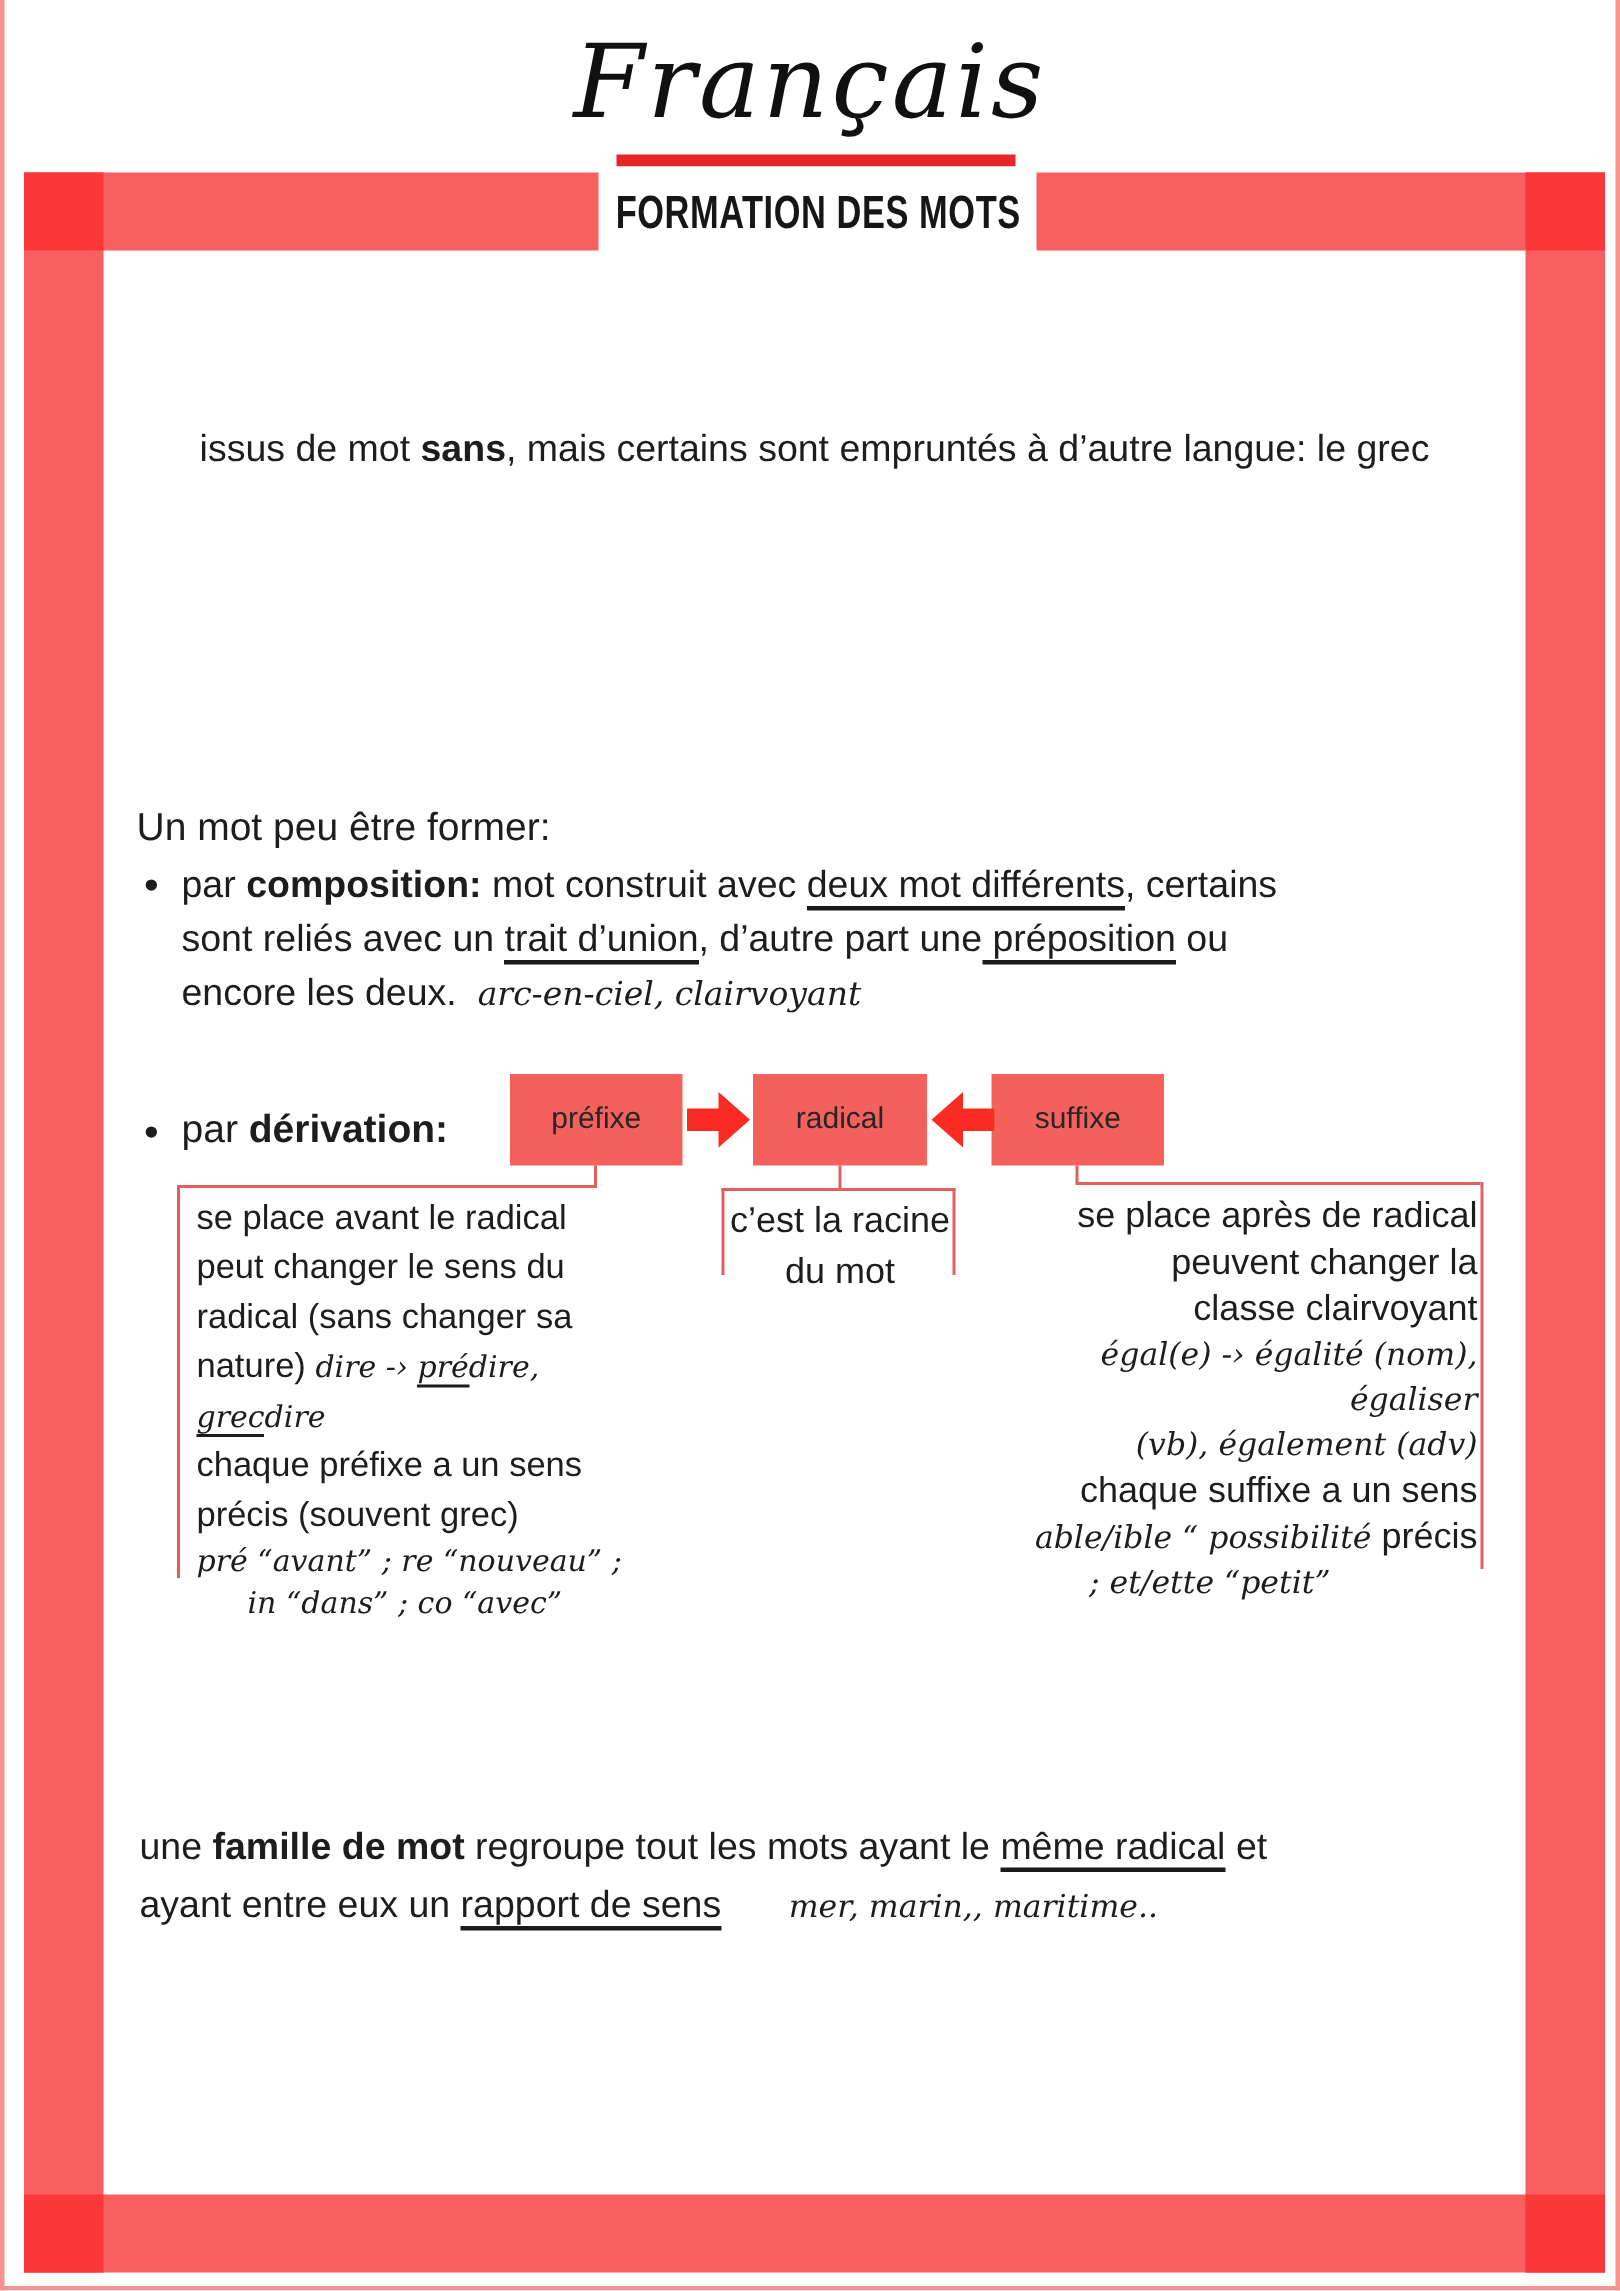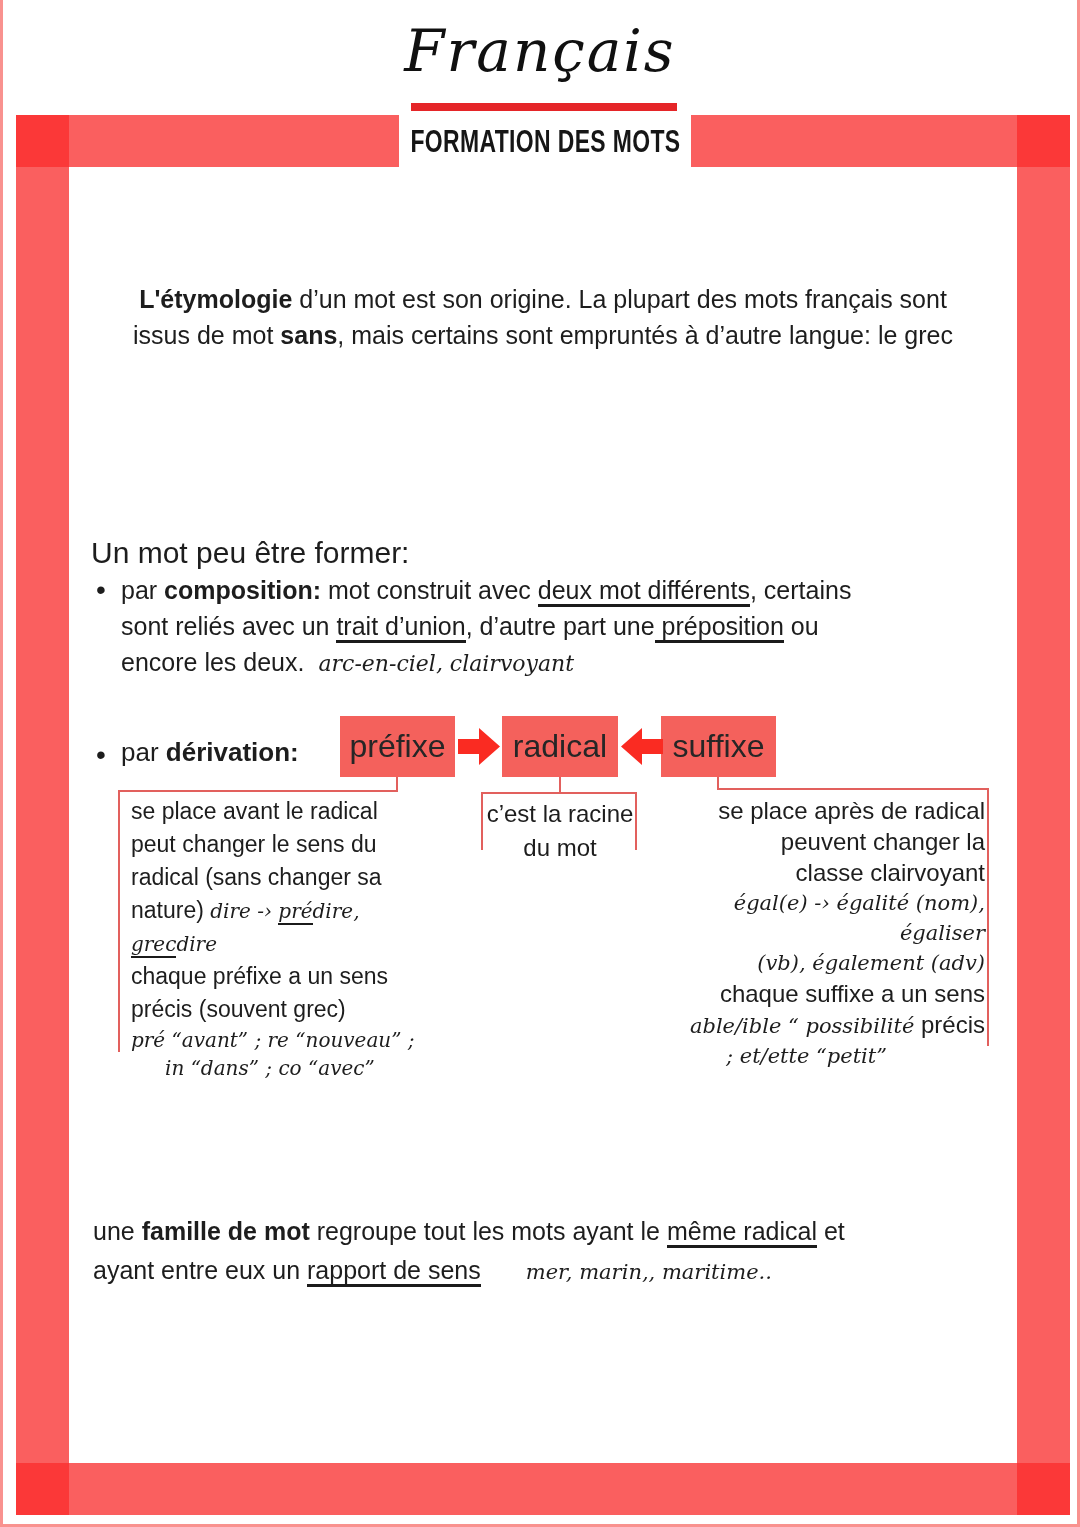--- a/index.html
+++ b/index.html
@@ -11,47 +11,47 @@
   
   .band,.bar{position:absolute;background:#fa5f5f;}
   .corner{position:absolute;width:53px;height:52px;background:#fb3838;}
   .band.top{left:13px;top:115px;width:1054px;height:52px;}
   .band.bottom{left:13px;top:1463px;width:1054px;height:52px;}
   .bar.left{left:13px;top:115px;width:53px;height:1400px;}
   .bar.right{left:1014px;top:115px;width:53px;height:1400px;}
   
   .title{
     position:absolute;left:0;top:22px;width:100%;text-align:center;
-    font-family:"DejaVu Serif",serif;font-style:italic;font-size:58px;line-height:1;
+    font-family:"DejaVu Serif",serif;font-style:italic;font-size:68px;line-height:1;
     color:#101010;letter-spacing:2px;
   }
   .title-underline{position:absolute;left:408px;top:103px;width:266px;height:8px;background:#e52528;}
   .subtitle-box{
     position:absolute;left:396px;top:111px;width:292px;height:61px;background:#ffffff;
     display:flex;align-items:center;justify-content:center;
   }
   .subtitle{
     font-size:31px;font-weight:700;color:#161616;white-space:nowrap;
     transform:scaleX(.74);letter-spacing:.5px;
   }
   
   b,.b{font-weight:700;}
   .u{border-bottom:3px solid #1b1b1b;}
   .u2{border-bottom:2px solid #1b1b1b;}
   .script{font-family:"DejaVu Serif",serif;font-style:italic;}
   .ety{position:absolute;left:70px;top:281px;width:940px;text-align:center;font-size:25px;line-height:36px;}
-  .intro{position:absolute;left:88px;top:536px;font-size:30px;}
+  .intro{position:absolute;left:88px;top:536px;font-size:26px;}
   .dot{position:absolute;font-size:28px;line-height:28px;}
   .comp{position:absolute;left:118px;top:572px;width:860px;font-size:25px;line-height:36px;}
   .comp .ex{font-size:22px;margin-left:14px;}
   .deriv{position:absolute;left:118px;top:737px;font-size:26px;}
   
   .dbox{
     position:absolute;width:115px;height:61px;background:#f4615c;color:#262626;
-    display:flex;align-items:center;justify-content:center;font-size:32px;
+    display:flex;align-items:center;justify-content:center;font-size:20px;
   }
   .arrow{position:absolute;}
   .cl{position:absolute;background:#e2605d;}
   .pnote{position:absolute;left:128px;top:795px;width:290px;font-size:23px;line-height:33px;}
   .pnote .sc{font-size:20px;line-height:28px;}
   .pnote .ind{margin-left:34px;}
   .rnote{position:absolute;left:477px;top:797px;width:160px;text-align:center;font-size:24px;line-height:34px;}
   .snote{position:absolute;left:672px;top:795px;width:310px;text-align:right;font-size:24px;line-height:31px;}
   .snote .sc{font-size:21px;line-height:30px;}
   .snote .pull{margin-right:98px;}
@@ -74,21 +74,20 @@
   <div class="corner" style="left:13px;top:115px;"></div>
   <div class="corner" style="left:1014px;top:115px;"></div>
   <div class="corner" style="left:13px;top:1463px;"></div>
   <div class="corner" style="left:1014px;top:1463px;"></div>
 
   <div class="subtitle-box">
     <span class="subtitle">FORMATION DES MOTS</span>
   </div>
 
   <div class="ety">
-    <div><span class="b">L'étymologie</span><span> d’un mot est son origine. La plupart des mots français sont</span></div>
     <div><span>issus de mot </span><span class="b">sans</span><span>, mais certains sont empruntés à d’autre langue: le grec</span></div>
   </div>
 
   <div class="intro">Un mot peu être former:</div>
 
   <span class="dot" style="left:93px;top:576px;">•</span>
   <div class="comp">
     <div><span>par </span><span class="b">composition:</span><span> mot construit avec </span><span class="u">deux mot différents</span><span>, certains</span></div>
     <div><span>sont reliés avec un </span><span class="u">trait d’union</span><span>, d’autre part une</span><span class="u"> préposition</span><span> ou</span></div>
     <div><span>encore les deux.</span><span class="script ex">arc-en-ciel, clairvoyant</span></div>

